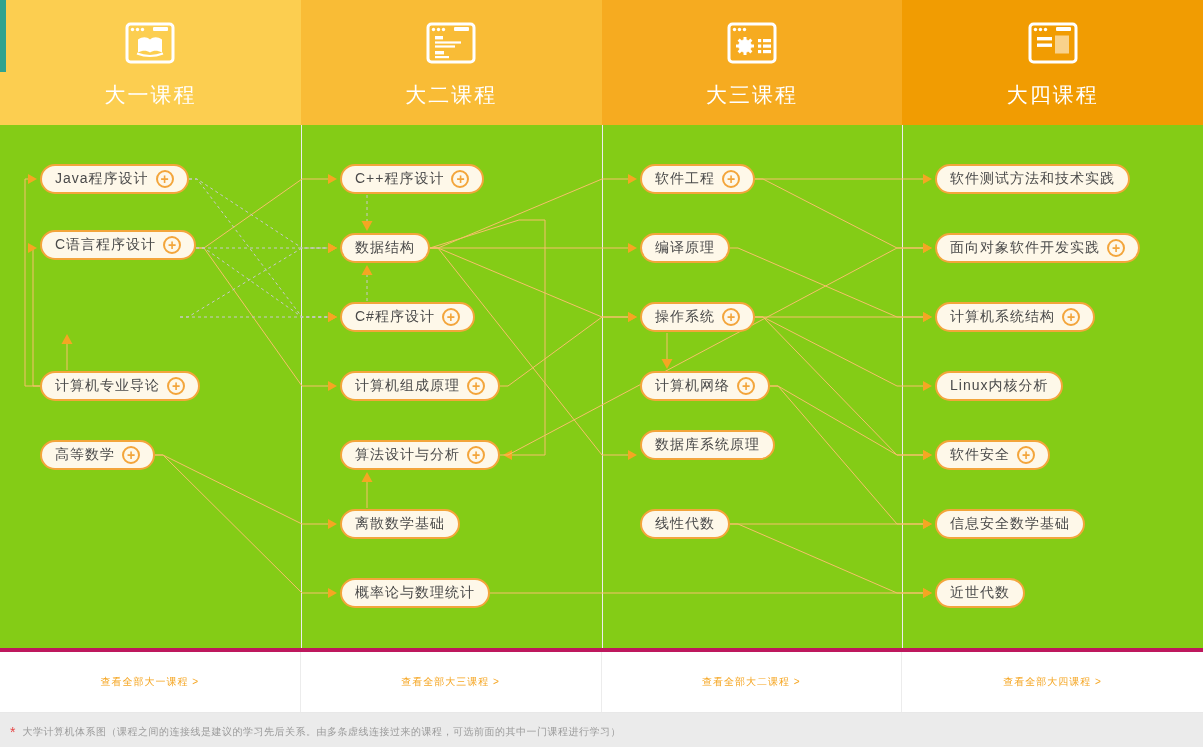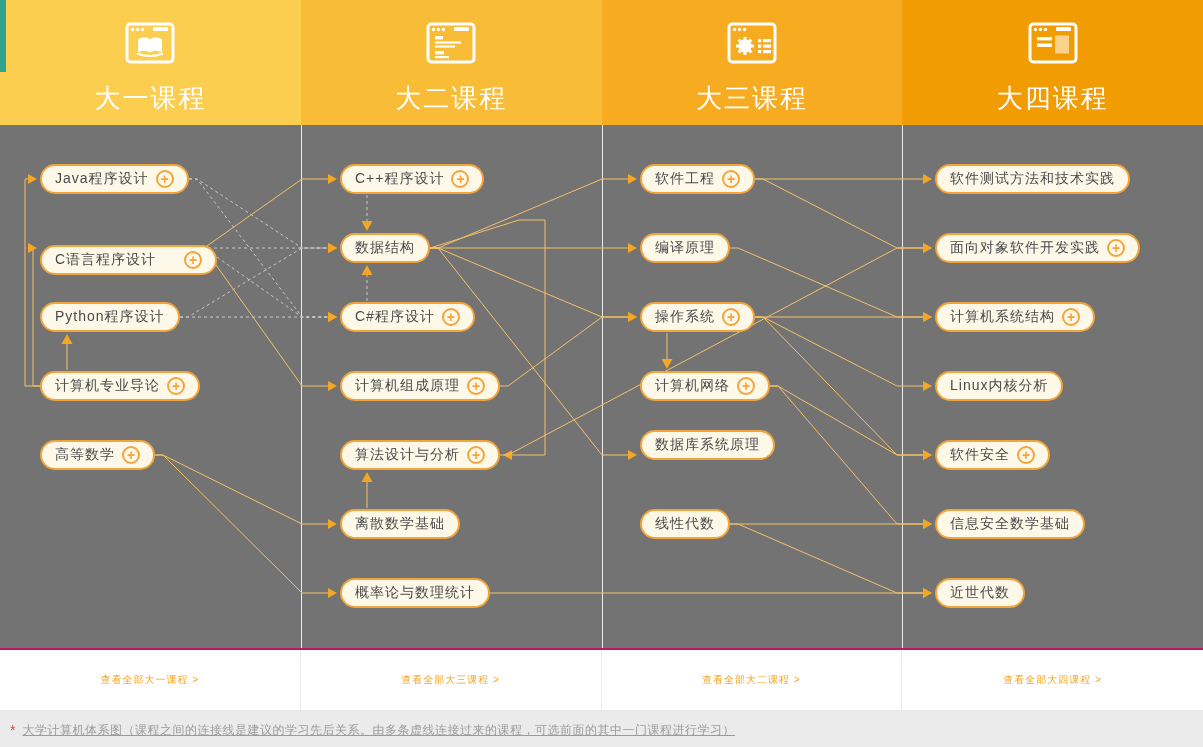--- a/index.html
+++ b/index.html
@@ -5,24 +5,24 @@
   html,body{margin:0;padding:0;}
   body{
     width:1203px;height:747px;overflow:hidden;position:relative;
     font-family:"Liberation Sans","DejaVu Sans",sans-serif;
     background:#fff;
   }
   
   .header{display:flex;width:100%;height:125px;position:relative;}
   .hcell{width:25%;height:100%;text-align:center;cursor:pointer;position:relative;}
   .hicon{margin-top:19px;height:48px;display:flex;align-items:center;justify-content:center;}
-  .htitle{margin-top:14px;color:#fff;font-size:26px;letter-spacing:2px;}
+  .htitle{margin-top:14px;color:#fff;font-size:21px;letter-spacing:2px;}
   .side-strip{position:absolute;left:0;top:0;width:6px;height:72px;z-index:3;}
   
-  .board{position:relative;width:1203px;height:523px;background:#737373;border-bottom:2px solid #be185d;}
+  .board{position:relative;width:1203px;height:523px;background:#84cc16;border-bottom:4px solid #be185d;}
   .vdiv{position:absolute;top:0;bottom:0;width:1px;background:#ececec;}
   .board svg{position:absolute;left:0;top:0;z-index:1;}
   .pill{
     position:absolute;z-index:2;display:inline-flex;align-items:center;
     height:30px;padding:0 13px;box-sizing:border-box;
     background:var(--pill-bg,#FEF8E9);
     border:2px solid var(--pill-border,#F3A53B);
     border-radius:17px;cursor:pointer;white-space:nowrap;
   }
   .pill-label{font-size:14px;color:#4a4a4a;letter-spacing:1px;}
@@ -33,21 +33,21 @@
     line-height:14px;text-align:center;flex:none;
   }
   
   .footer{display:flex;width:100%;height:61px;box-sizing:border-box;background:#fff;border-bottom:1px solid #e8e8e8;}
   .fcell{width:25%;display:flex;align-items:center;justify-content:center;border-right:1px solid #ececec;box-sizing:border-box;}
   .fcell:last-child{border-right:none;}
   .flink{color:var(--accent,#F5A623);font-size:10px;text-decoration:none;letter-spacing:1px;cursor:pointer;}
   
   .footnote{height:38px;background:#ebebeb;display:flex;align-items:center;padding-left:10px;box-sizing:border-box;}
   .fn-mark{color:var(--asterisk,#E64545);font-size:14px;margin-right:7px;}
-  .fn-text{color:var(--fn-color,#999);font-size:12px;letter-spacing:0.5px;text-decoration:underline;}
+  .fn-text{color:var(--fn-color,#999);font-size:10px;letter-spacing:0.5px;}
 </style>
 </head>
 <body>
 
 <div class="header">
   <div class="side-strip" style="background: rgb(47, 163, 142);"></div>
 
   <div class="hcell" style="background: rgb(252, 206, 80);">
     <div class="hicon">
       <svg width="50" height="42" viewBox="0 0 50 42">
@@ -199,26 +199,23 @@
       <polyline points="367,70 367,98" fill="none" stroke="#C9C9C9" stroke-width="1" stroke-dasharray="3 3"></polyline>
       <polygon points="367,106 361.5,96 372.5,96" fill="#F5A623"></polygon>
       <polyline points="367,176 367,148" fill="none" stroke="#C9C9C9" stroke-width="1" stroke-dasharray="3 3"></polyline>
       <polygon points="367,140 361.5,150 372.5,150" fill="#F5A623"></polygon>
     </svg>
 
 <div class="pill" style="left: 40px; top: 39px;">
       <span class="pill-label">Java程序设计</span>
       <span class="plus">+</span>
     </div>
-    <div class="pill" style="left: 40px; top: 120px; gap: 21px;">
+    <div class="pill" style="left: 40px; top: 105px;">
       <span class="pill-label">C语言程序设计</span>
       <span class="plus">+</span>
-    </div>
-    <div class="pill" style="left: 40px; top: 177px;">
-      <span class="pill-label">Python程序设计</span>
     </div>
     <div class="pill" style="left: 40px; top: 246px;">
       <span class="pill-label">计算机专业导论</span>
       <span class="plus">+</span>
     </div>
     <div class="pill" style="left: 40px; top: 315px;">
       <span class="pill-label">高等数学</span>
       <span class="plus">+</span>
     </div>
     <div class="pill" style="left: 340px; top: 39px;">

